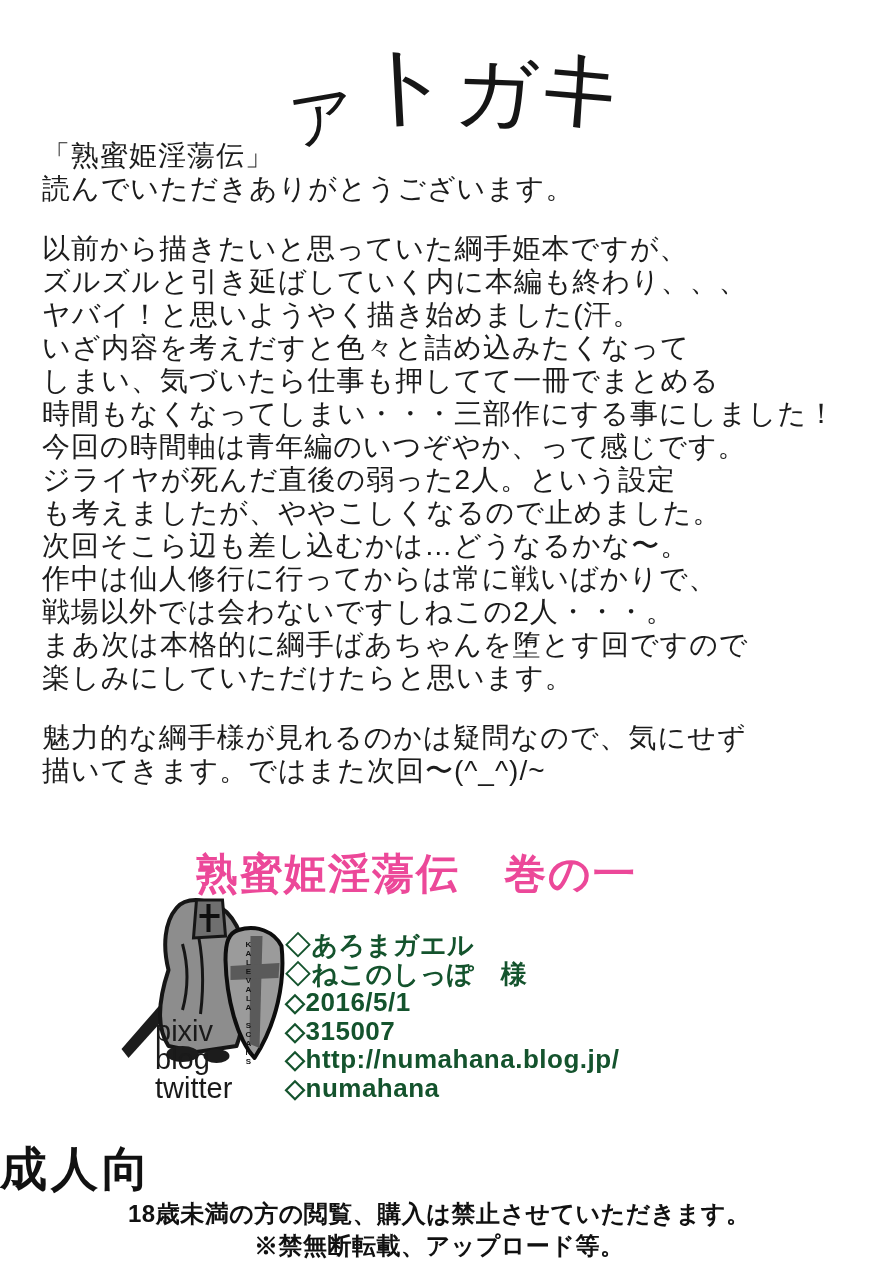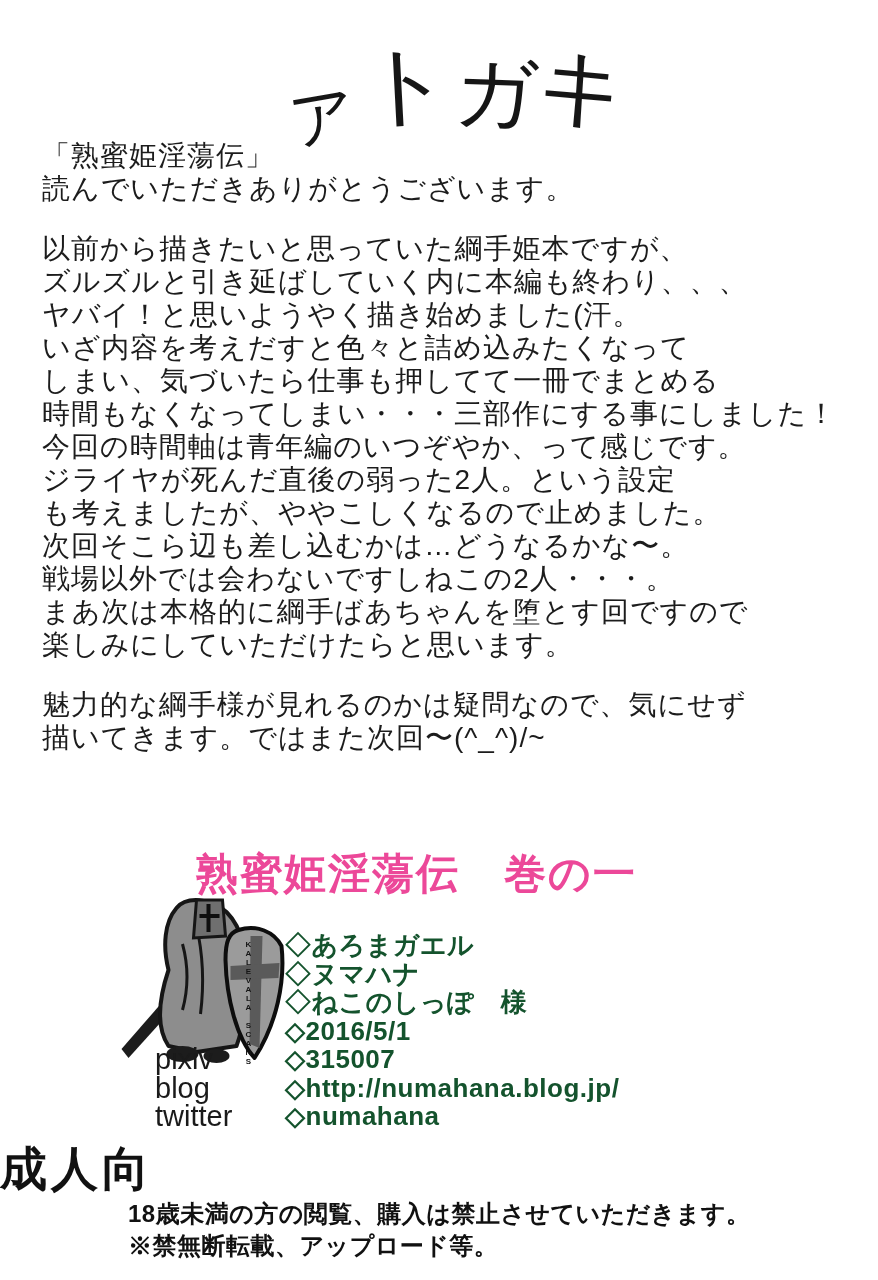--- a/index.html
+++ b/index.html
@@ -69,21 +69,21 @@
   
   .rating {
     position:absolute; left:0; top:1138px; width:878px;
     text-align:left; font-size:47px; font-weight:600; color:#111;
     letter-spacing:4px;
   }
   .warnings {
     position:absolute; left:128px; top:1198px;
     font-size:24px; font-weight:600; color:#111; letter-spacing:0.5px;
   }
-  .warning-line { height:32px; line-height:32px; white-space:nowrap; }
+  .warning-line { height:32px; line-height:32px; white-space:nowrap;text-align:center; }
 </style>
 </head>
 <body>
 
 <div class="page">
 
   <div class="hw-title"><span class="hw-char">ア</span><span class="hw-char">ト</span><span class="hw-char">ガ</span><span class="hw-char">キ</span></div>
 
   <div class="hw-body">
       <div class="hw-line">「熟蜜姫淫蕩伝」</div>
@@ -92,20 +92,21 @@
       <div class="hw-line">以前から描きたいと思っていた綱手姫本ですが、</div>
       <div class="hw-line">ズルズルと引き延ばしていく内に本編も終わり、、、</div>
       <div class="hw-line">ヤバイ！と思いようやく描き始めました(汗。</div>
       <div class="hw-line">いざ内容を考えだすと色々と詰め込みたくなって</div>
       <div class="hw-line">しまい、気づいたら仕事も押してて一冊でまとめる</div>
       <div class="hw-line">時間もなくなってしまい・・・三部作にする事にしました！</div>
       <div class="hw-line">今回の時間軸は青年編のいつぞやか、って感じです。</div>
       <div class="hw-line">ジライヤが死んだ直後の弱った2人。という設定</div>
       <div class="hw-line">も考えましたが、ややこしくなるので止めました。</div>
       <div class="hw-line">次回そこら辺も差し込むかは…どうなるかな〜。</div>
+      <div class="hw-line">作中は仙人修行に行ってからは常に戦いばかりで、</div>
       <div class="hw-line">戦場以外では会わないですしねこの2人・・・。</div>
       <div class="hw-line">まあ次は本格的に綱手ばあちゃんを堕とす回ですので</div>
       <div class="hw-line">楽しみにしていただけたらと思います。</div>
       <div class="hw-line"></div>
       <div class="hw-line">魅力的な綱手様が見れるのかは疑問なので、気にせず</div>
       <div class="hw-line">描いてきます。ではまた次回〜(^_^)/~</div>
     </div>
 
   <div class="book-title">熟蜜姫淫蕩伝　巻の一</div>
 
@@ -129,24 +130,20 @@
     <text class="wm" x="130" y="54">KALEVALA SCANS</text>
   </svg>
 
   <div class="credits">
       <div class="credit-row">
       <span class="credit-label"></span>
       <span class="credit-value">◇あろまガエル</span>
     </div>
       <div class="credit-row">
       <span class="credit-label"></span>
-      <span class="credit-value">◇ヌマハナ</span>
-    </div>
-      <div class="credit-row">
-      <span class="credit-label"></span>
       <span class="credit-value">◇ねこのしっぽ　様</span>
     </div>
       <div class="credit-row">
       <span class="credit-label"></span>
       <span class="credit-value">◇2016/5/1</span>
     </div>
       <div class="credit-row">
       <span class="credit-label">pixiv</span>
       <span class="credit-value">◇315007</span>
     </div>

